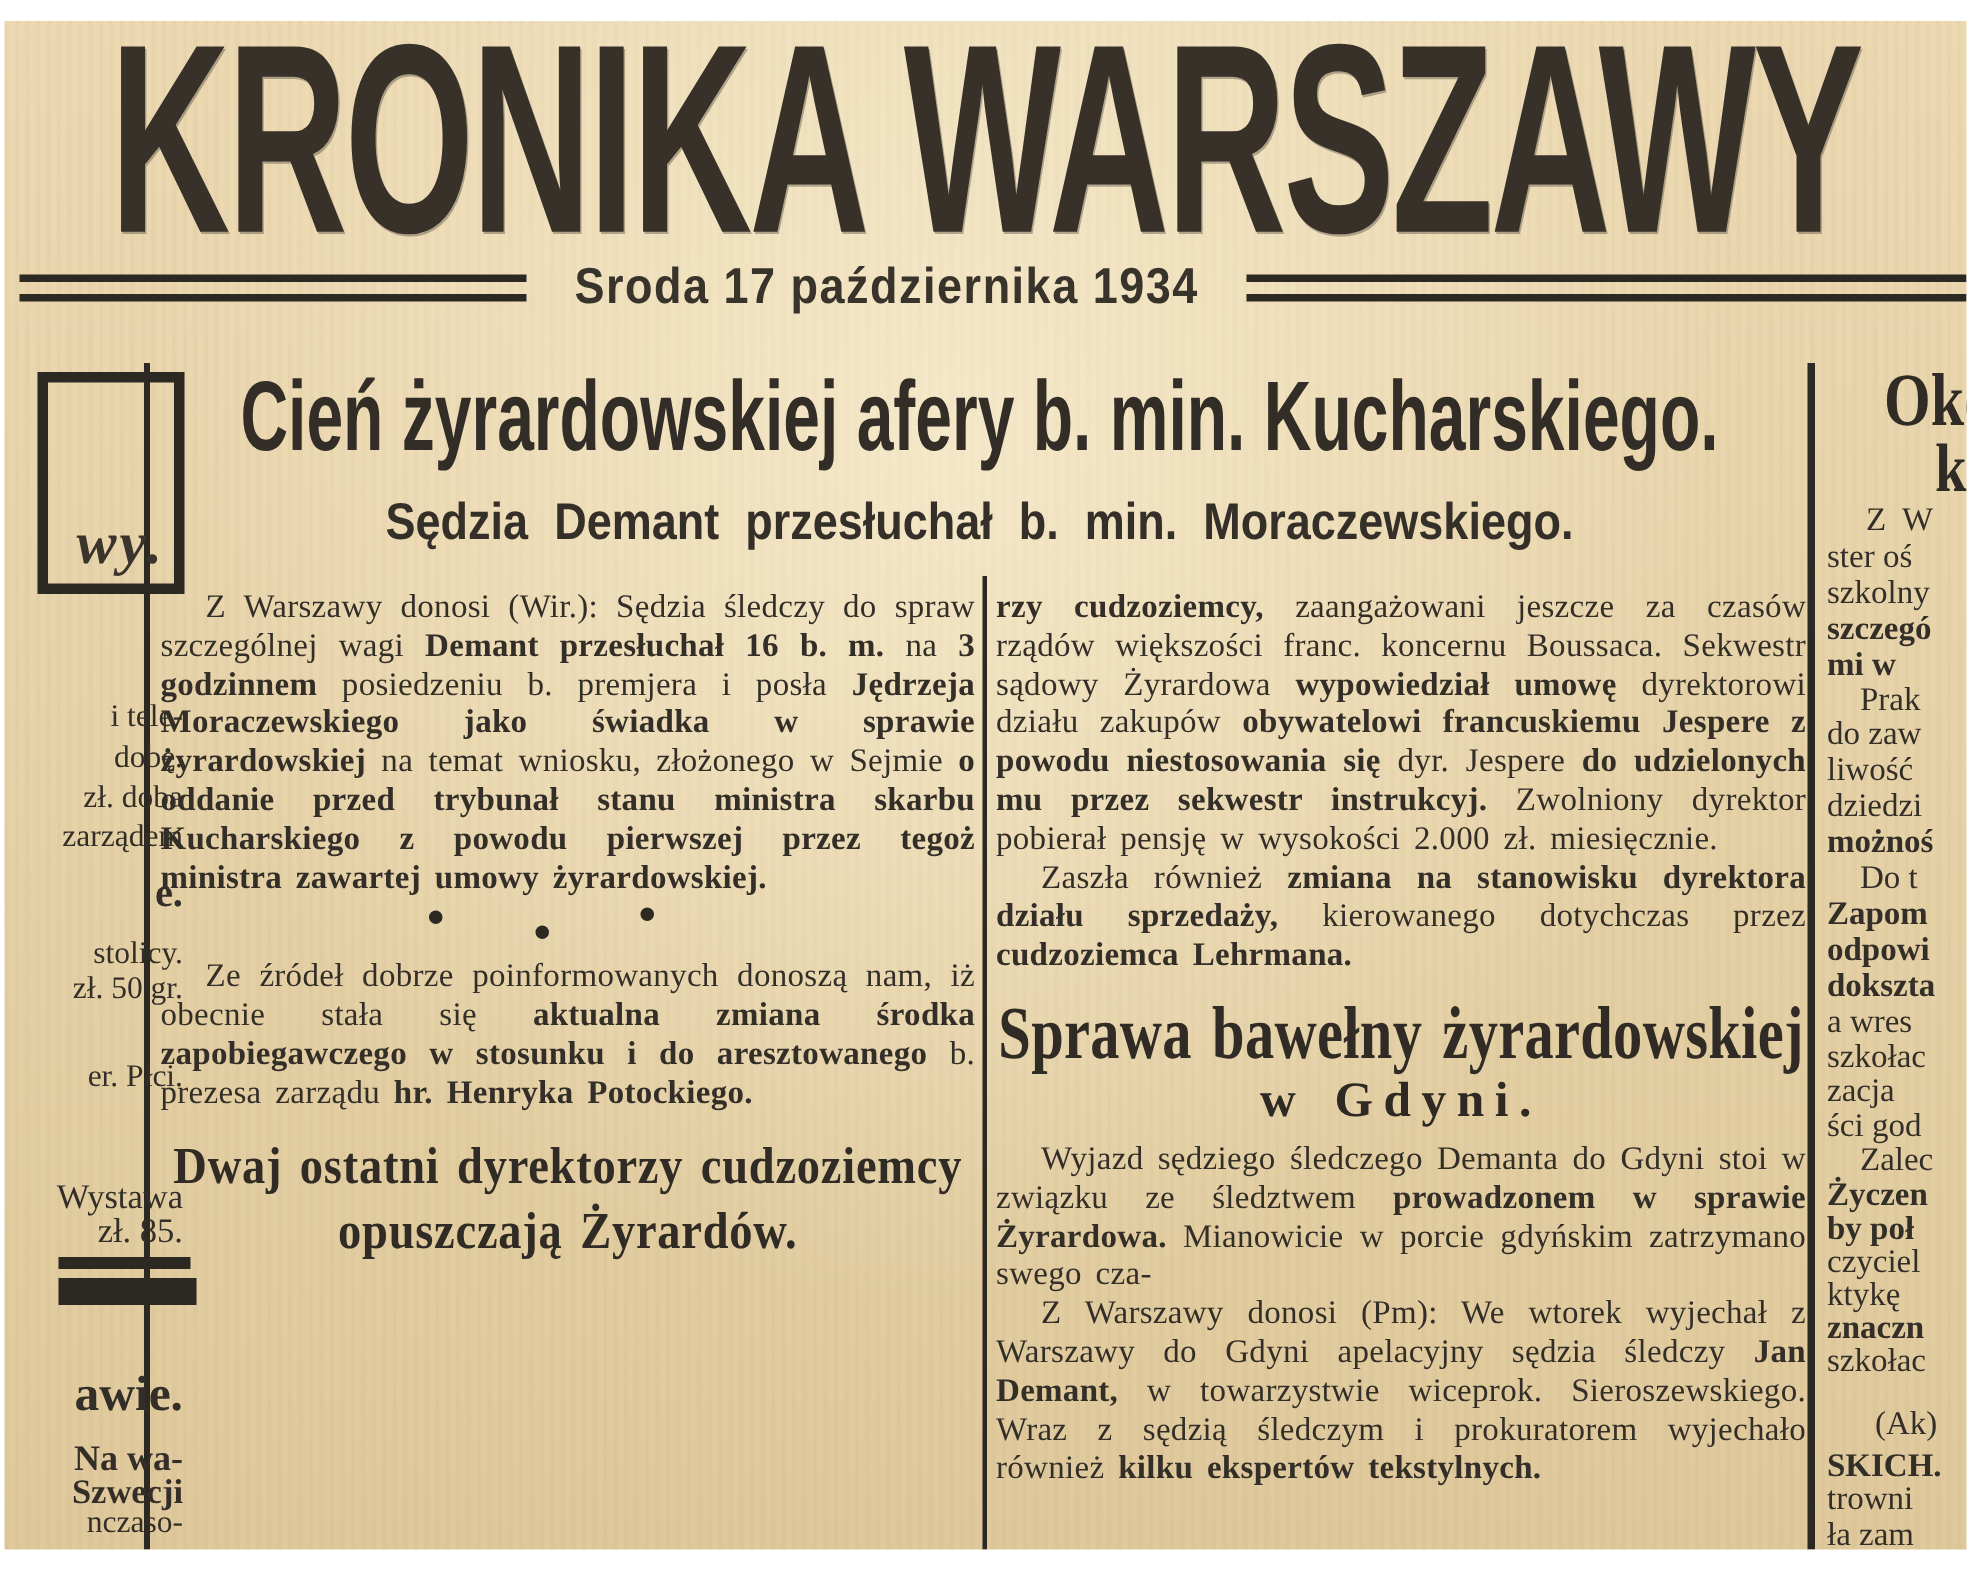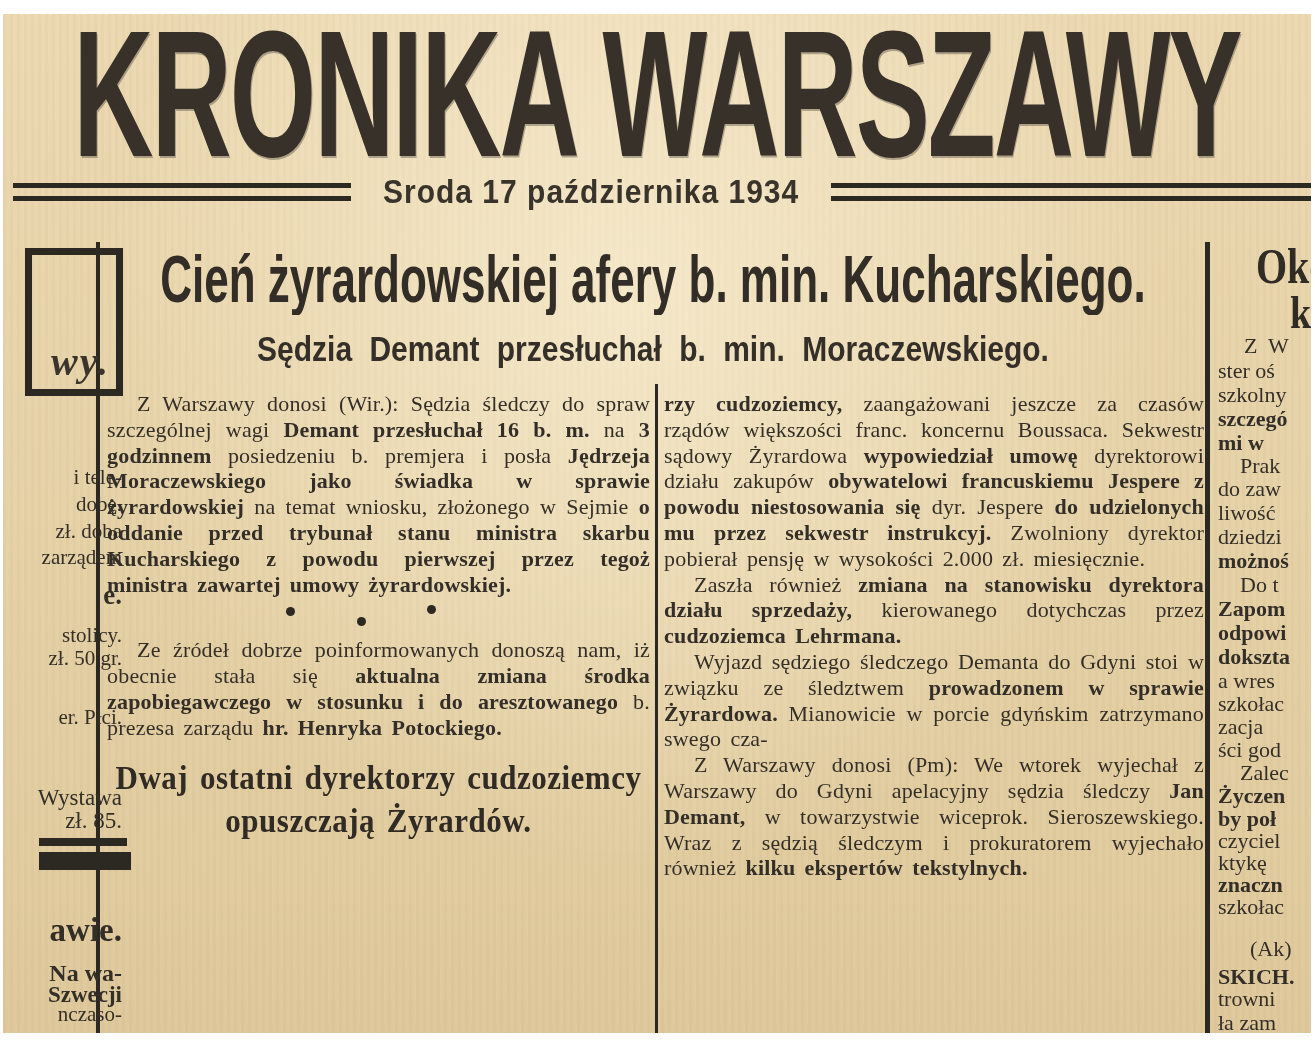--- a/index.html
+++ b/index.html
@@ -157,20 +157,24 @@
           <span class="dot d0"></span>
           <span class="dot d1"></span>
           <span class="dot d2"></span>
         </div>
         <p class="para ind"><span>Ze źródeł dobrze poinformowanych donoszą nam, iż obecnie stała się </span><span class="b">aktualna zmiana środka zapobiegawczego w stosunku i do aresztowanego </span><span>b. prezesa zarządu </span><span class="b">hr. Henryka Potockiego.</span></p>
         <h4 class="col-heading">Dwaj ostatni dyrektorzy cudzoziemcy<br>opuszczają Żyrardów.</h4>
       </div>
     <div class="col col-b">
         <p class="para"><span class="b">rzy cudzoziemcy, </span><span>zaangażowani jeszcze za czasów rządów większości franc. koncernu Boussaca. Sekwestr sądowy Żyrardowa </span><span class="b">wypowiedział umowę </span><span>dyrektorowi działu zakupów </span><span class="b">obywatelowi francuskiemu Jespere z powodu niestosowania się </span><span>dyr. Jespere </span><span class="b">do udzielonych mu przez sekwestr instrukcyj. </span><span>Zwolniony dyrektor pobierał pensję w wysokości 2.000 zł. miesięcznie.</span></p>
         <p class="para ind"><span>Zaszła również </span><span class="b">zmiana na stanowisku dyrektora działu sprzedaży, </span><span>kierowanego dotychczas przez </span><span class="b">cudzoziemca Lehrmana.</span></p>
+        <div class="display-heading">
+          <div class="dh1">Sprawa bawełny żyrardowskiej</div>
+          <div class="dh2">w Gdyni.</div>
+        </div>
         <p class="para ind"><span>Wyjazd sędziego śledczego Demanta do Gdyni stoi w związku ze śledztwem </span><span class="b">prowadzonem w sprawie Żyrardowa. </span><span>Mianowicie w porcie gdyńskim zatrzymano swego cza-</span></p>
         <p class="para ind"><span>Z Warszawy donosi (Pm): We wtorek wyjechał z Warszawy do Gdyni apelacyjny sędzia śledczy </span><span class="b">Jan Demant, </span><span>w towarzystwie wiceprok. Sieroszewskiego. Wraz z sędzią śledczym i prokuratorem wyjechało również </span><span class="b">kilku ekspertów tekstylnych.</span></p>
       </div>
   </main>
 
   <aside class="right-strip">
     <div class="rs-head l1">Okó</div>
     <div class="rs-head l2">ka</div>
     <div></div>
   <div class="frag f0">Z  W</div>

